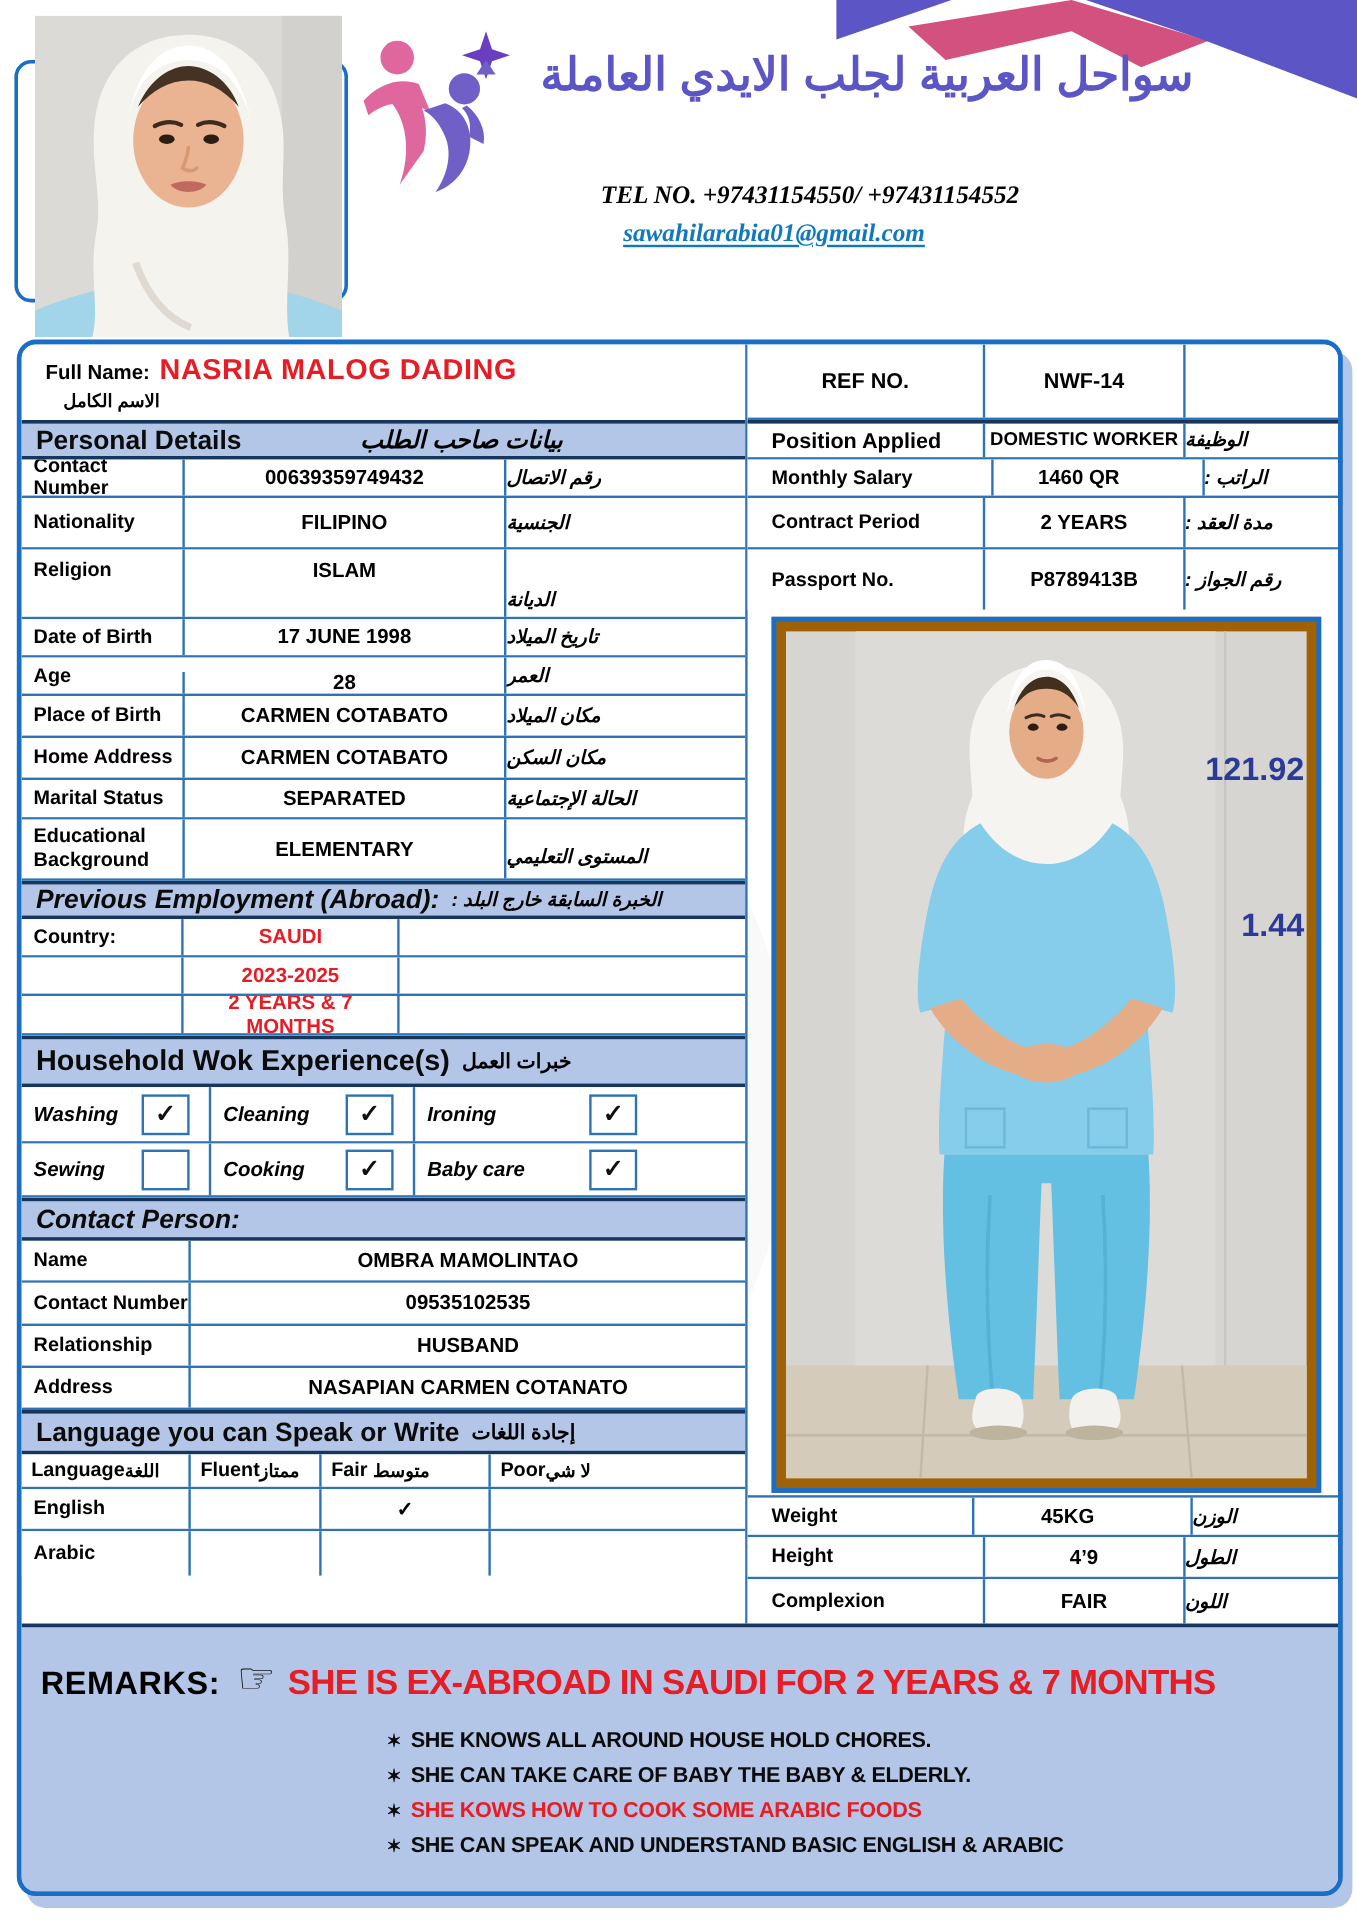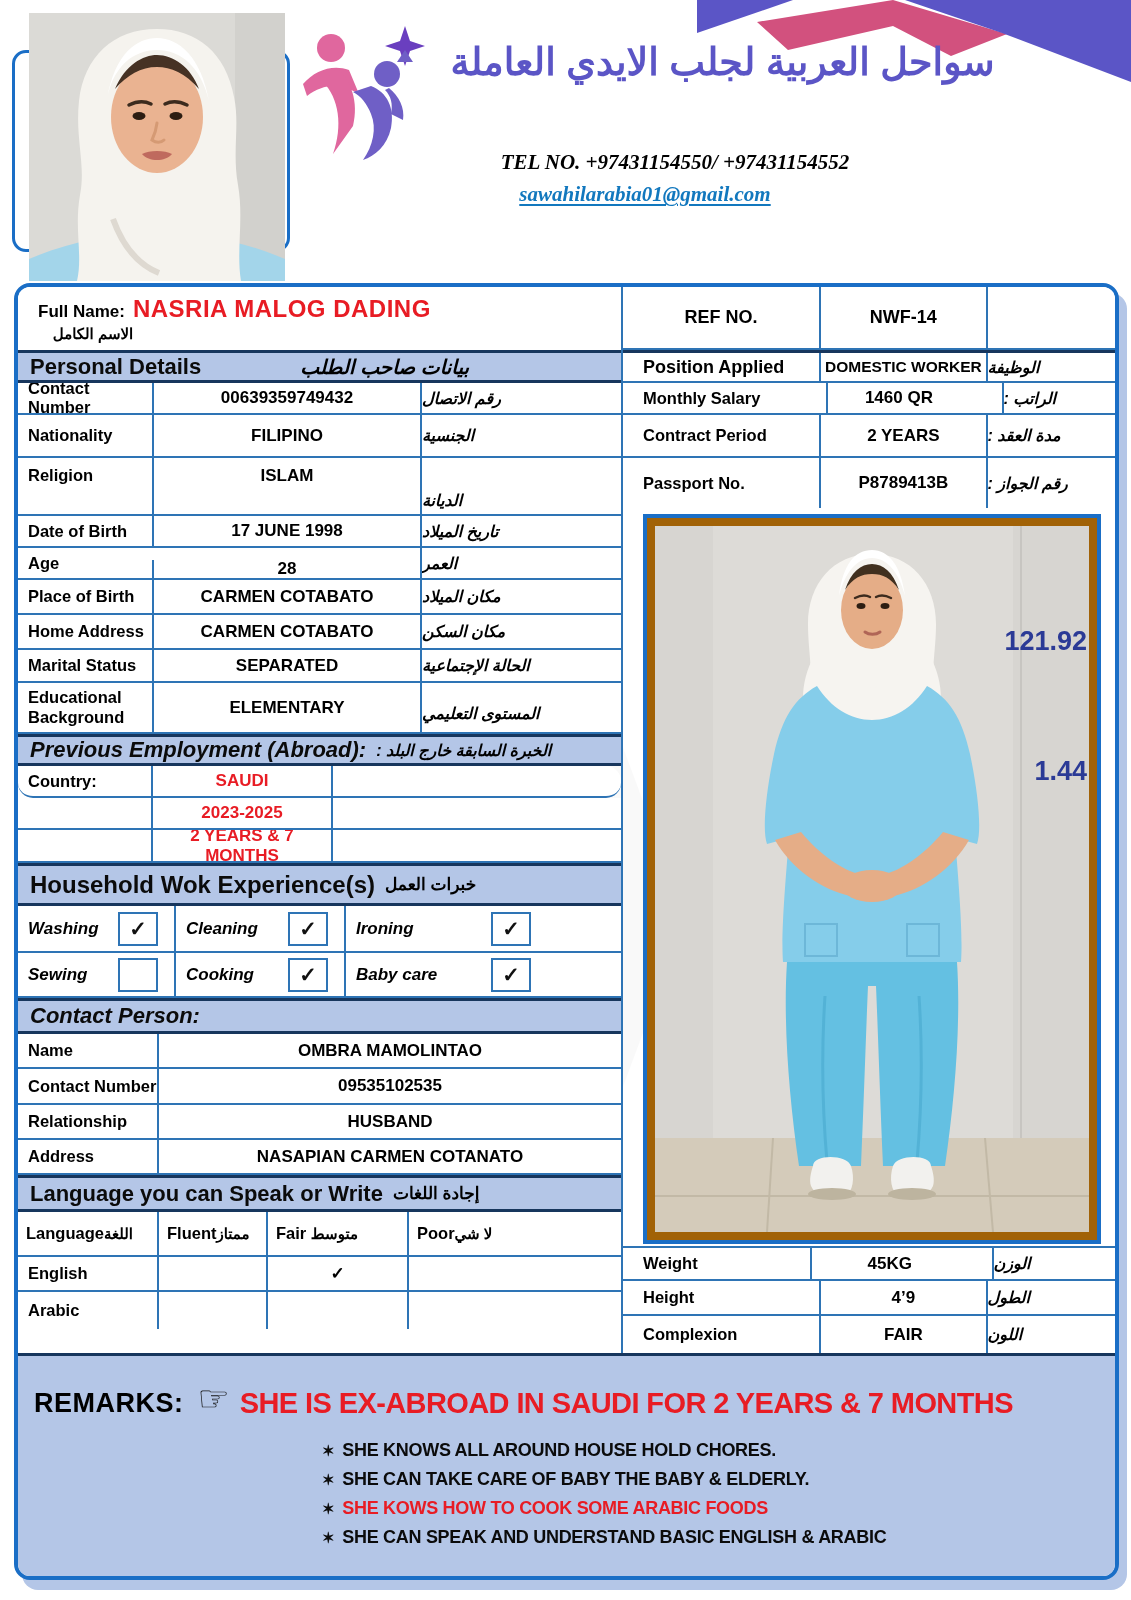--- a/index.html
+++ b/index.html
@@ -190,21 +190,21 @@
         <div class="cell lbl" style="width:134px;line-height:1.2;">Educational Background</div>
         <div class="cell val" style="width:268px;">ELEMENTARY</div>
         <div class="cell arb" style="width:201px;align-items:flex-start;padding-top:21px;">المستوى التعليمي</div>
       </div>
 
       <div class="hdr" style="height:32px;">
         <span class="en" style="font-style:italic;">Previous Employment (Abroad):</span>
         <span class="ar" style="font-size:16px;">الخبرة السابقة خارج البلد :</span>
       </div>
 
-      <div class="row" style="height:32px;border-radius:15px;">
+      <div class="row" style="height:32px;">
         <div class="cell lbl" style="width:133px;">Country:</div>
         <div class="cell val red" style="width:180px;">SAUDI</div>
         <div class="cell" style="width:290px;"></div>
       </div>
       <div class="row" style="height:32px;">
         <div class="cell lbl" style="width:133px;"></div>
         <div class="cell val red" style="width:180px;">2023-2025</div>
         <div class="cell" style="width:290px;"></div>
       </div>
       <div class="row" style="height:33px;">
@@ -266,21 +266,21 @@
       <div class="row" style="height:35px;">
         <div class="cell lbl" style="width:139px;">Address</div>
         <div class="cell val" style="width:464px;">NASAPIAN CARMEN COTANATO</div>
       </div>
 
       <div class="hdr" style="height:37px;">
         <span class="en">Language you can Speak or Write</span>
         <span class="ar" style="font-style:normal;font-size:17px;">إجادة اللغات</span>
       </div>
 
-      <div class="row" style="height:45px;">
+      <div class="row" style="height:29px;">
         <div class="cell lh-cell" style="width:139px;">
           <span>Language</span>
             <span class="lh-ar">اللغة</span>
         </div>
         <div class="cell lh-cell" style="width:109px;">
           <span>Fluent</span>
             <span class="lh-ar">ممتاز</span>
         </div>
         <div class="cell lh-cell" style="width:141px;">
           <span>Fair</span>&nbsp;<span class="lh-ar">متوسط</span>

